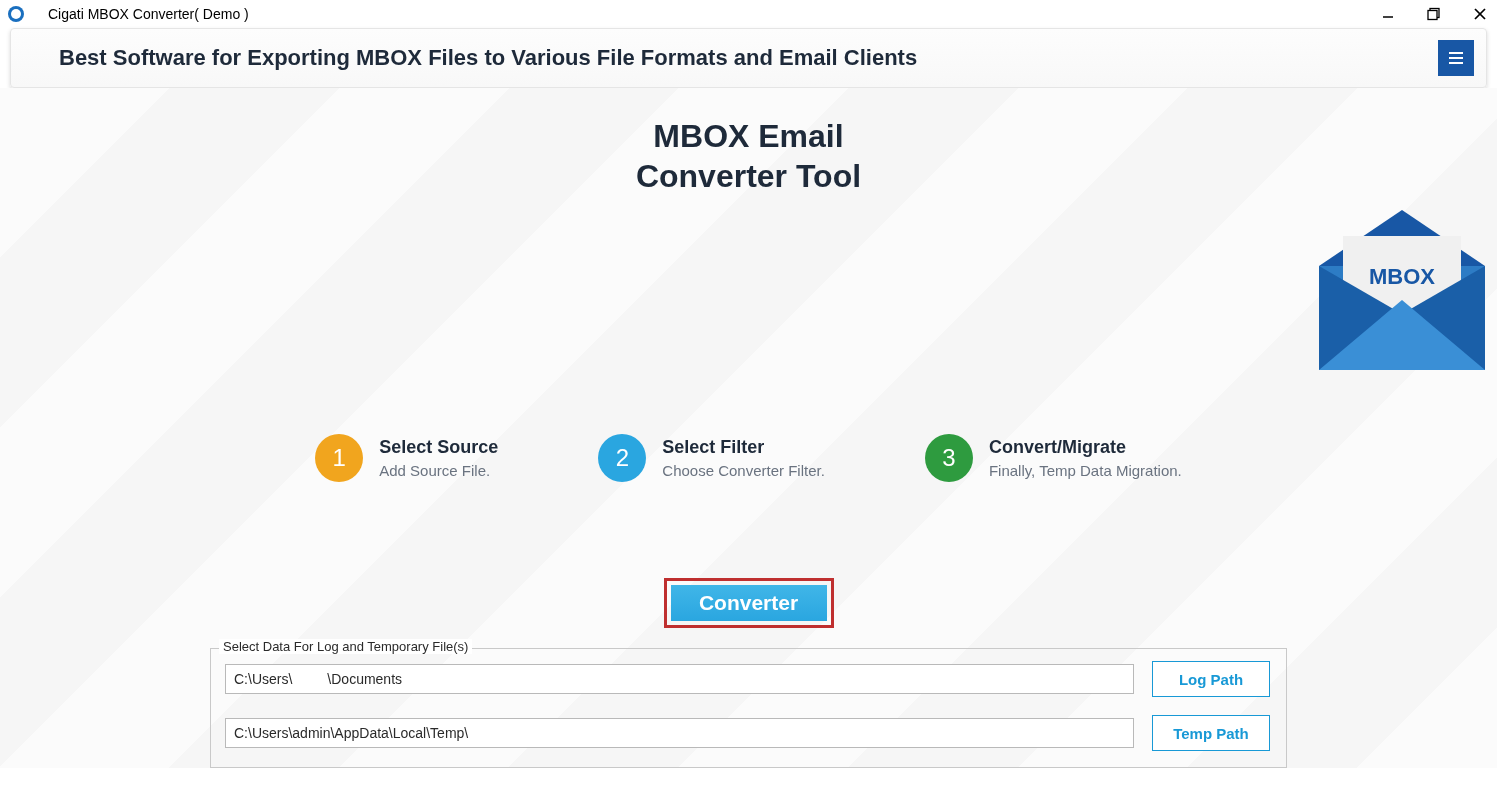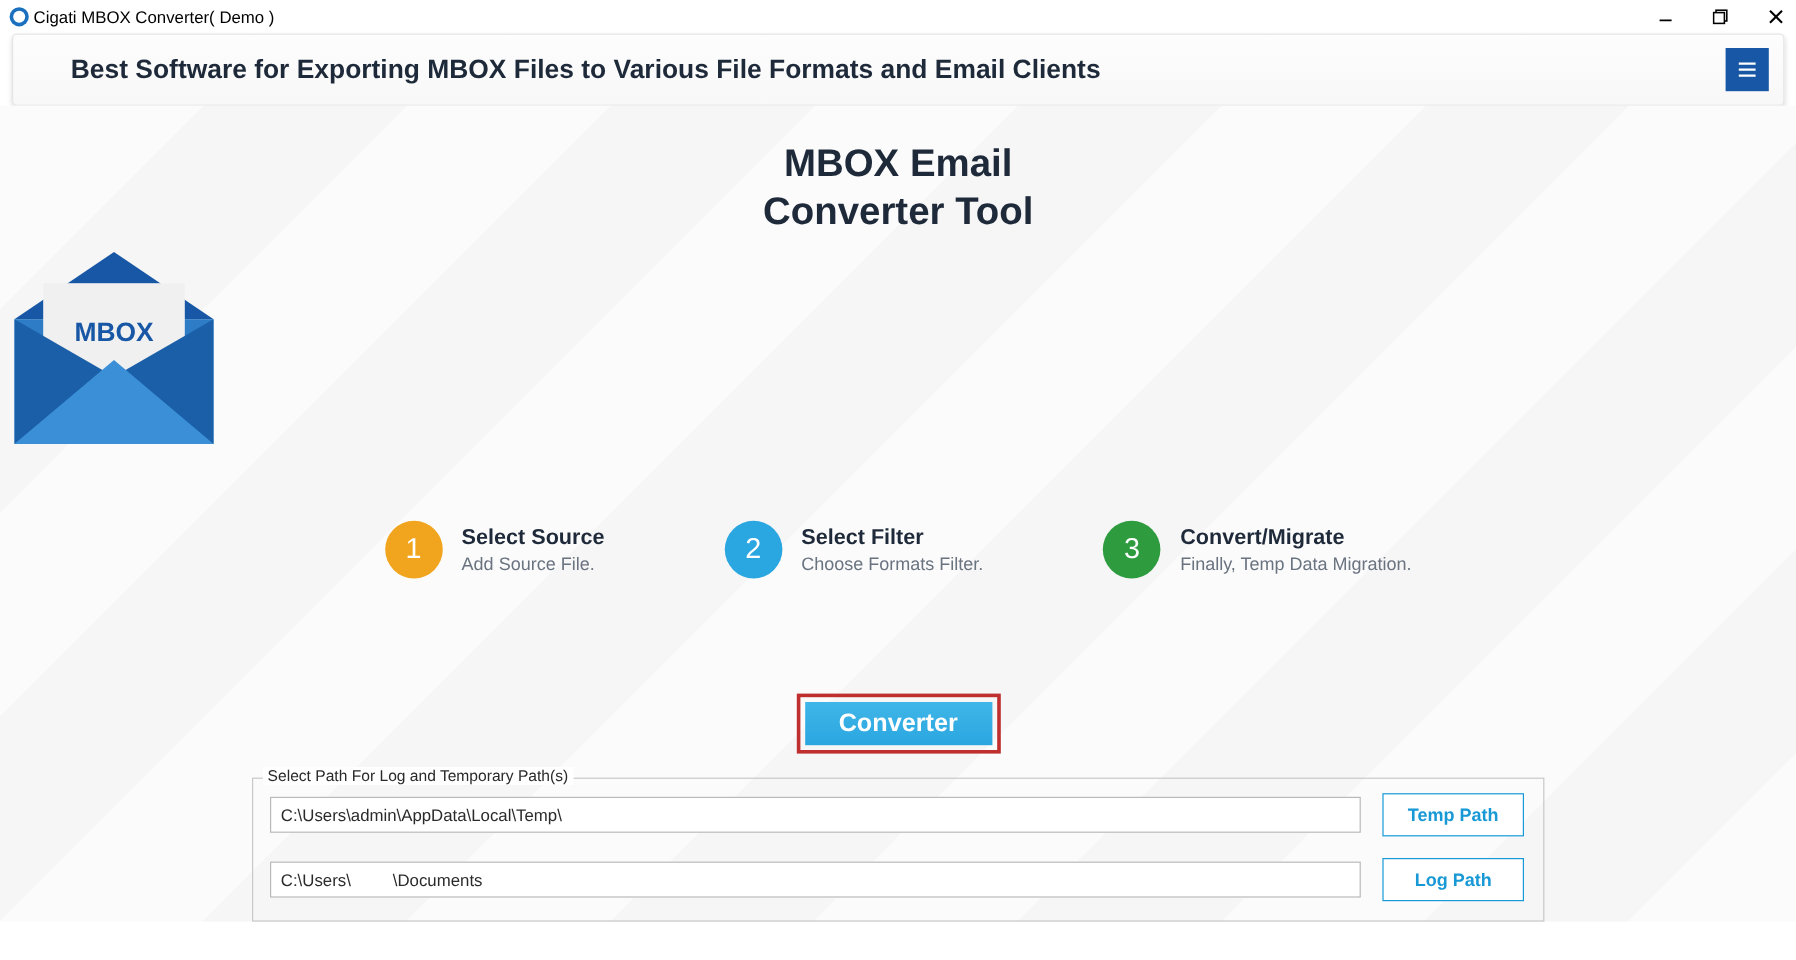--- a/index.html
+++ b/index.html
@@ -11,21 +11,21 @@
       overflow: hidden;
     }
     .titlebar {
       height: 28px;
       display: flex;
       align-items: center;
       justify-content: space-between;
       padding: 0 8px;
       background: #ffffff;
     }
-    .titlebar-left { display: flex; align-items: center; gap: 4px; }
+    .titlebar-left { display: flex; align-items: center; gap: 24px; }
     .app-logo {
       width: 16px; height: 16px;
       border-radius: 50%;
       background: #1a6fbf;
       position: relative;
     }
     .app-logo::after {
       content: '';
       position: absolute;
       top: 3px; left: 3px;
@@ -62,21 +62,21 @@
       margin: 0;
       padding-top: 28px;
     }
     .hero-title {
       text-align: center;
       font-size: 32px;
       font-weight: 700;
       color: #1e2a3a;
       line-height: 1.25;
     }
-    .envelope-wrap { display: flex; justify-content: flex-start; margin-top: 14px; }
+    .envelope-wrap { display: flex; justify-content: flex-end; margin-top: 14px; }
     .envelope { position: relative; width: 190px; height: 180px; }
     .env-flap {
       position: absolute;
       top: 0; left: 12px;
       width: 0; height: 0;
       border-left: 83px solid transparent;
       border-right: 83px solid transparent;
       border-bottom: 56px solid #1857a5;
     }
     .env-body {
@@ -254,43 +254,43 @@
       <div class="step-num" style="background:#f1a51e">1</div>
       <div class="step-text">
         <div class="step-title">Select Source</div>
         <div class="step-sub">Add Source File.</div>
       </div>
     </div>
     <div class="step">
       <div class="step-num" style="background:#2aa6e0">2</div>
       <div class="step-text">
         <div class="step-title">Select Filter</div>
-        <div class="step-sub">Choose Formats Filter.</div>
+        <div class="step-sub">Choose Converter Filter.</div>
       </div>
     </div>
     <div class="step">
       <div class="step-num" style="background:#2e9b3f">3</div>
       <div class="step-text">
         <div class="step-title">Convert/Migrate</div>
         <div class="step-sub">Finally, Temp Data Migration.</div>
       </div>
     </div>
   </div>
 
   <div class="continue-wrap">
     <div class="continue-highlight">
       <button class="continue-btn">Converter</button>
     </div>
   </div>
 
   <div class="paths-fieldset">
-    <div class="paths-legend">Select Path For Log and Temporary Path(s)</div>
+    <div class="paths-legend">Select Data For Log and Temporary File(s)</div>
+    <div class="path-row">
+      <input class="path-input" value="C:\Users\         \Documents" style="">
+      <button class="path-btn">Log Path</button>
+    </div>
     <div class="path-row">
       <input class="path-input" value="C:\Users\admin\AppData\Local\Temp\" style="">
       <button class="path-btn">Temp Path</button>
     </div>
-    <div class="path-row">
-      <input class="path-input" value="C:\Users\         \Documents" style="">
-      <button class="path-btn">Log Path</button>
-    </div>
   </div>
 
 </div>
 
 </body></html>

